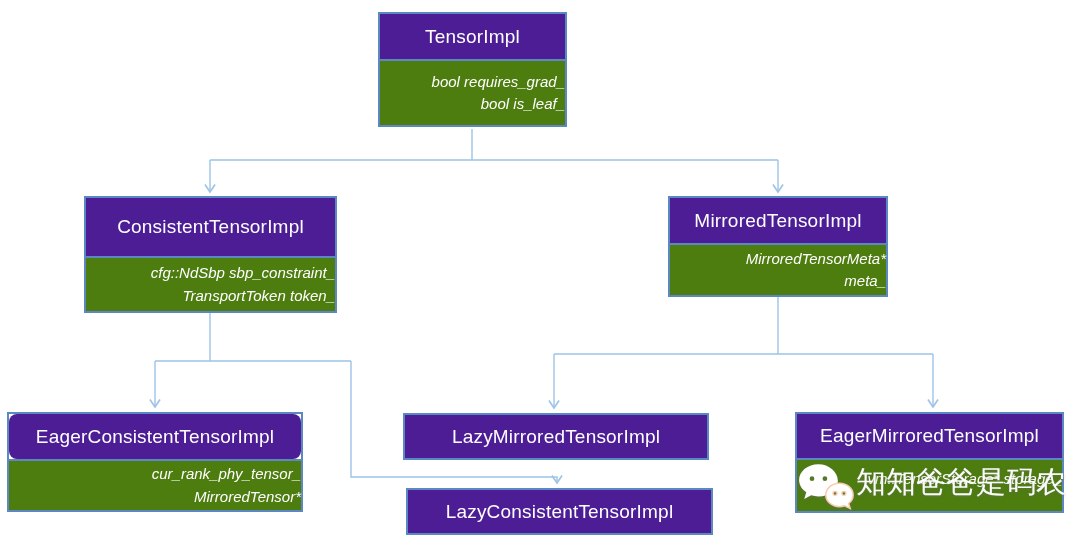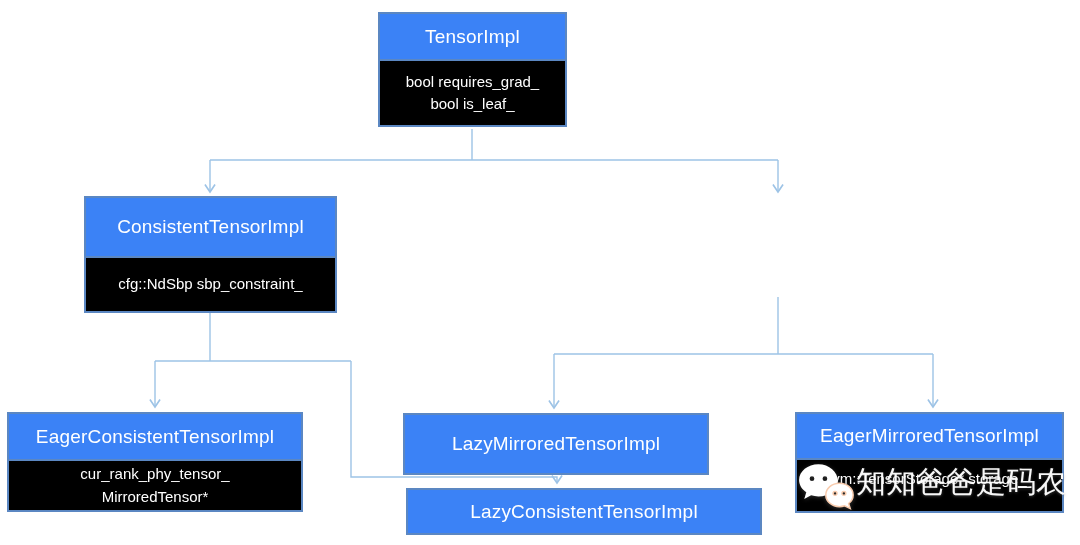--- a/index.html
+++ b/index.html
@@ -15,57 +15,58 @@
   .uml-node {
     position: absolute;
     box-sizing: border-box;
     border: 2px solid #5b87c2;
     z-index: 2;
     display: flex;
     flex-direction: column;
   }
   .uml-title {
     box-sizing: border-box;
-    background: #3b82f6;
+    background: #4c1d95;
     color: #ffffff;
     display: flex;
     align-items: center;
     justify-content: center;
     font-size: 19px;
     letter-spacing: 0.2px;
     flex: 0 0 auto;
   }
   .uml-fields {
     box-sizing: border-box;
-    background: #000000;
+    background: #4d7c0f;
     color: #ffffff;
     border-top: 2px solid #5b87c2;
     display: flex;
     flex-direction: column;
-    align-items: center;
+    align-items: flex-end;
     justify-content: center;
     font-size: 15px;
     line-height: 1.5;
     text-align: center;
     flex: 1 1 auto;
+    font-style: italic;
   }
   .uml-fields.top-align { justify-content: flex-start; padding-top: 8px; }
 
   
   .n-tensor          { left: 378px; top: 12px;  width: 189px; height: 115px; }
   .n-tensor .uml-title { height: 45px; }
   .n-consistent      { left: 84px;  top: 196px; width: 253px; height: 117px; }
   .n-consistent .uml-title { height: 58px; }
   .n-mirrored        { left: 668px; top: 196px; width: 220px; height: 101px; }
   .n-mirrored .uml-title { height: 45px; }
   .n-eagerconsistent { left: 7px;   top: 412px; width: 296px; height: 100px; }
-  .n-eagerconsistent .uml-title { height: 45px; }
-  .n-lazymirrored    { left: 403px; top: 413px; width: 306px; height: 62px; }
+  .n-eagerconsistent .uml-title { height: 45px; border-radius: 8px; }
+  .n-lazymirrored    { left: 403px; top: 413px; width: 306px; height: 47px; }
   .n-lazymirrored .uml-title { height: 100%; }
-  .n-lazyconsistent  { left: 406px; top: 488px; width: 356px; height: 47px; }
+  .n-lazyconsistent  { left: 406px; top: 488px; width: 307px; height: 47px; }
   .n-lazyconsistent .uml-title { height: 100%; }
   .n-eagermirrored   { left: 795px; top: 412px; width: 269px; height: 101px; }
   .n-eagermirrored .uml-title { height: 44px; }
 
   .watermark {
     position: absolute;
     left: 798px;
     top: 462px;
     z-index: 3;
     display: flex;
@@ -113,23 +114,31 @@
     <div class="uml-fields">
       <div>bool requires_grad_</div>
       <div>bool is_leaf_</div>
     </div>
   </div>
 
   <div class="uml-node n-consistent">
     <div class="uml-title">ConsistentTensorImpl</div>
     <div class="uml-fields">
       <div>cfg::NdSbp sbp_constraint_</div>
+      <div>TransportToken token_</div>
     </div>
   </div>
 
+  <div class="uml-node n-mirrored">
+    <div class="uml-title">MirroredTensorImpl</div>
+    <div class="uml-fields">
+      <div>MirroredTensorMeta*</div>
+      <div>meta_</div>
+    </div>
+  </div>
 
   <div class="uml-node n-eagerconsistent">
     <div class="uml-title">EagerConsistentTensorImpl</div>
     <div class="uml-fields">
       <div>cur_rank_phy_tensor_</div>
       <div>MirroredTensor*</div>
     </div>
   </div>
 
   <div class="uml-node n-lazymirrored">

